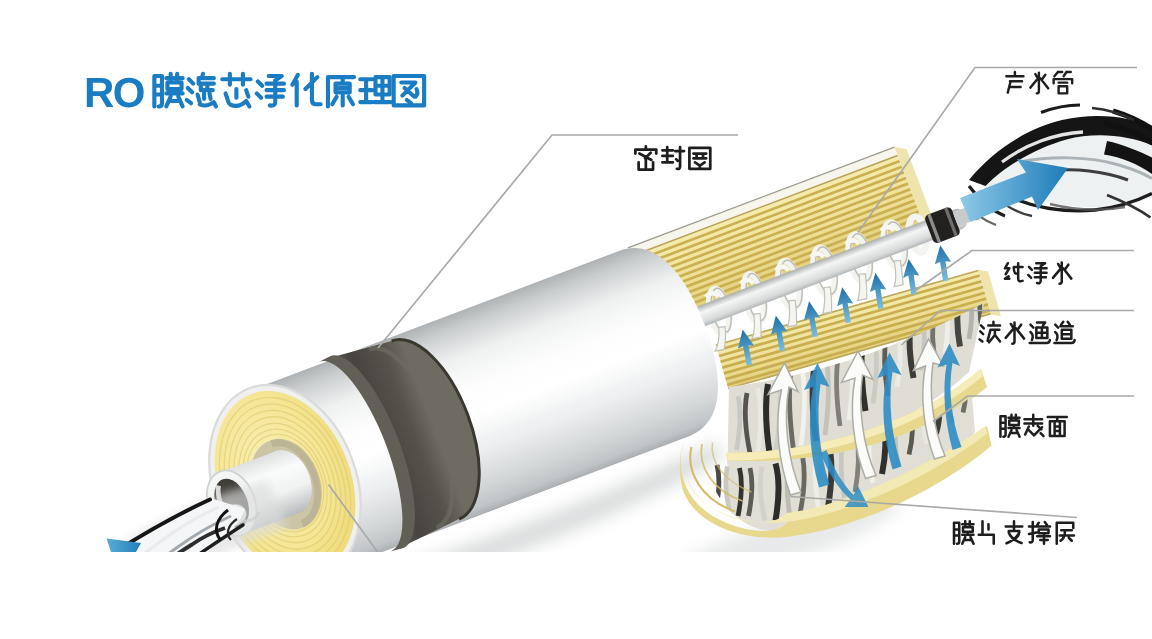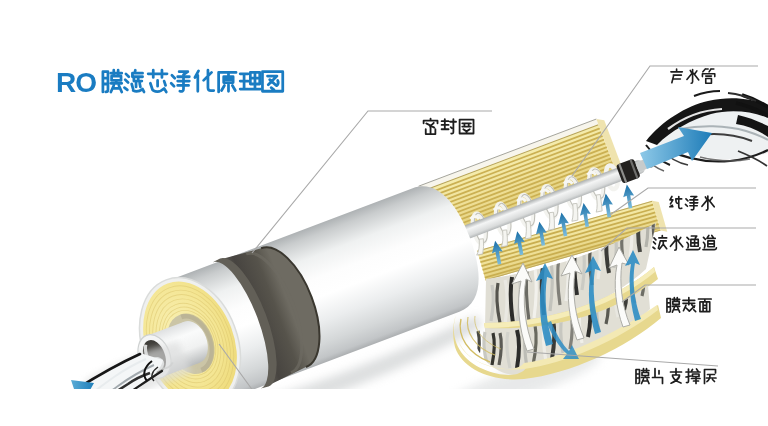--- a/index.html
+++ b/index.html
@@ -1,16 +1,16 @@
 <!DOCTYPE html>
 <html><head>
 <meta charset="utf-8">
 <style>
 html,body{margin:0;padding:0;background:#fff;}
-#stage{position:relative;width:768px;height:368px;overflow:hidden;background:#fff;font-family:"Liberation Sans",sans-serif;margin-top:21px;}
+#stage{position:relative;width:768px;height:368px;overflow:hidden;background:#fff;font-family:"Liberation Sans",sans-serif;}
 </style>
 </head>
 <body>
 <div id="stage">
 <svg width="768" height="426" viewBox="0 0 768 426">
 <defs>
 <linearGradient id="cylG" x1="0" y1="-66" x2="0" y2="66" gradientUnits="userSpaceOnUse">
  <stop offset="0" stop-color="#aeb2b4"></stop>
  <stop offset="0.07" stop-color="#c9cccd"></stop>
  <stop offset="0.22" stop-color="#eff1f1"></stop>

